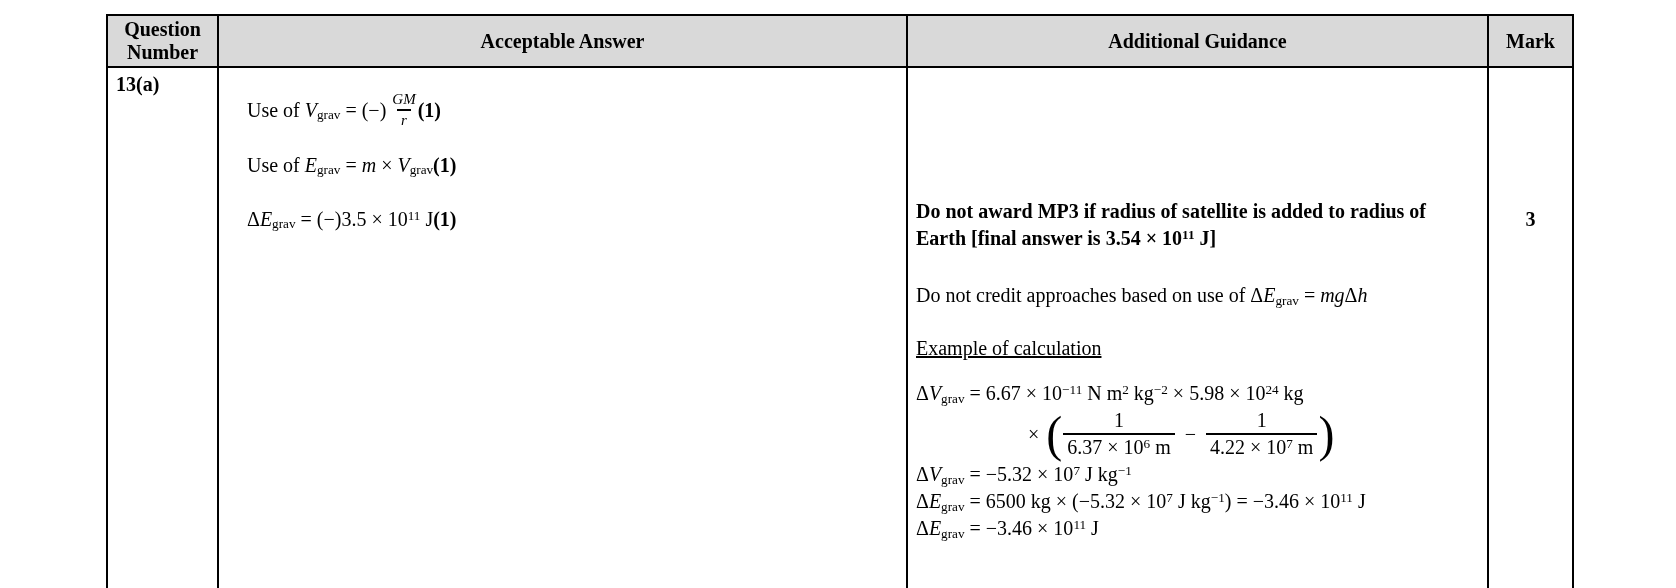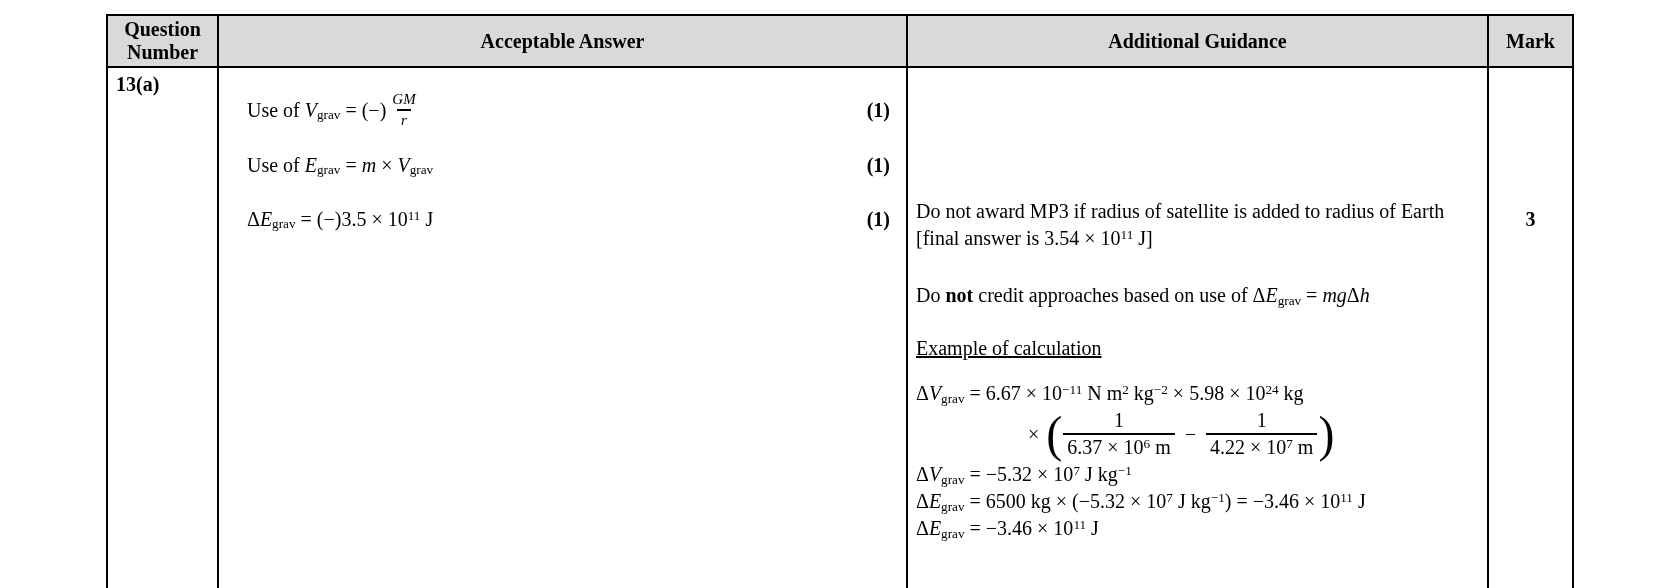--- a/index.html
+++ b/index.html
@@ -18,52 +18,52 @@
     font-weight:bold; font-size:20px; line-height:1.15;
     text-align:center; vertical-align:middle; height:50px; padding:2px 4px;
   }
   .ms-table tbody td { height:578px; vertical-align:top; }
 
   
   .q-cell { font-weight:bold; font-size:20px; padding:5px 4px 0 8px; }
 
   
   .a-cell { padding:18px 16px 0 28px; font-size:20px; }
-  .answer-line { display:flex; justify-content:space-between; align-items:center; white-space:nowrap; }
+  .answer-line { display:flex; align-items:center; white-space:nowrap; }
   .answer-line.line1 { min-height:48px; margin-bottom:14px; }
   .answer-line.line2 { min-height:30px; margin-bottom:24px;margin-top:16px; }
   .answer-line.line3 { min-height:30px; }
   .mark-point { font-weight:bold; }
   .formula-with-frac { display:inline-flex; align-items:center; }
 
   
   .frac { display:inline-flex; flex-direction:column; align-items:center; text-align:center; line-height:1.15; }
   .frac .den { border-top:2px solid var(--border,#000); padding:1px 4px 0; }
   .frac .num { padding:0 2px 1px; }
   .frac-sm { font-size:15px; margin-left:4px; }
 
   
   .g-cell { padding:130px 8px 0 8px; font-size:20px; line-height:27px; overflow:hidden; }
-  .g-para1 { max-width:548px; }
+  .g-para1 { max-width:548px;font-weight:bold; }
   .g-para2 { margin-top:30px; white-space:nowrap; }
   .g-example { margin-top:26px; text-decoration:underline;font-family:Liberation Serif, serif; }
   .calc { margin-top:18px; }
   .calc-line { white-space:nowrap; }
   .frac-row { display:flex; align-items:center; margin-left:112px; margin-top:2px; margin-bottom:2px; line-height:1.1; }
   .bigp { font-size:48px; font-weight:400; line-height:0.85; transform:scaleY(1.05); margin:0 1px; }
   .op { margin-right:6px; }
   .minus-op { margin:0 10px; }
 
   
   .m-cell { text-align:center; padding-top:140px; font-weight:bold; font-size:20px; }
 
   sup { font-size:0.66em; line-height:0; position:relative; vertical-align:baseline; top:-0.45em; }
   sub { font-size:0.66em; line-height:0; position:relative; vertical-align:baseline; top:0.22em; }
   i { font-style:italic; }
-  b { font-weight:bold; }
+  b { font-weight:normal; }
 </style>
 </head>
 <body>
 
 <div class="table-wrap">
   <table class="ms-table">
     <colgroup>
       <col class="col-q">
         <col class="col-a">
         <col class="col-g">

